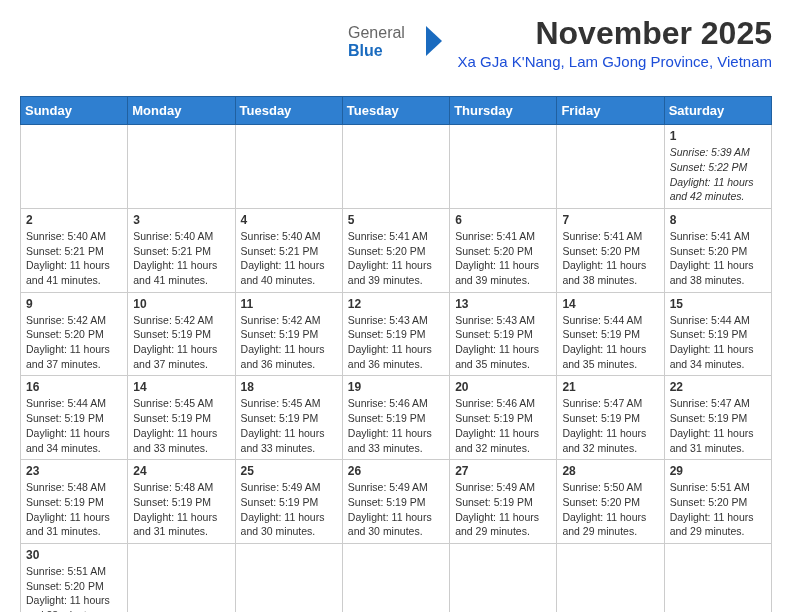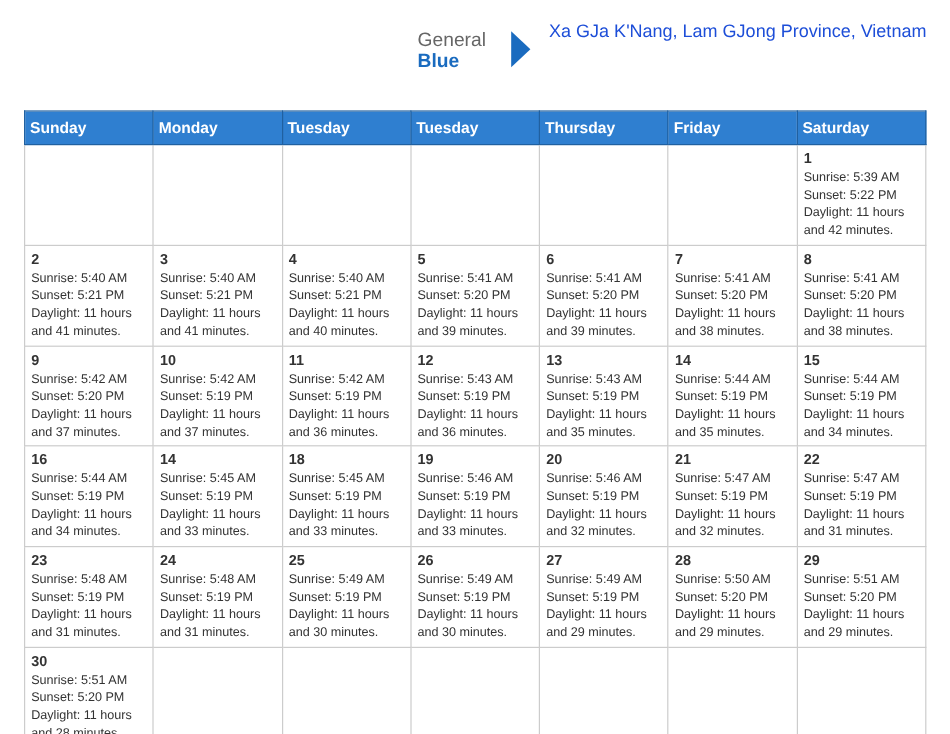--- a/index.html
+++ b/index.html
@@ -91,20 +91,21 @@
   <div class="logo-area">
     <div class="logo-wrapper" style="display: flex; align-items: center; gap: 0px;">
         <svg width="110" height="50" viewBox="0 0 110 50">
           <text x="0" y="22" font-size="16" font-family="Arial, sans-serif" fill="#666">General</text>
           <text x="0" y="40" font-size="16" font-family="Arial, sans-serif" fill="#1a6bbf" font-weight="bold">Blue</text>
           <polygon points="78,10 94,25 78,40" fill="#1a6bbf"></polygon>
         </svg>
       </div>
   </div>
   <div class="title-area">
+    <div class="month-title">November 2025</div>
     <div class="location-subtitle">Xa GJa K'Nang, Lam GJong Province, Vietnam</div>
   </div>
 </div>
 
 <table class="calendar-table">
   <thead>
     <tr>
     <th>Sunday</th>
         <th>Monday</th>
         <th>Tuesday</th>
@@ -117,21 +118,21 @@
   <tbody id="calendar-body">
   <tr>
         <td class="empty-cell"></td>
         <td class="empty-cell"></td>
         <td class="empty-cell"></td>
         <td class="empty-cell"></td>
         <td class="empty-cell"></td>
         <td class="empty-cell"></td>
         <td>
           <span class="day-number">1</span>
-          <div class="day-info" style="white-space: pre-line;">Sunrise: 5:39 AM
+          <div class="day-info" style="white-space: pre-line; font-style: italic;">Sunrise: 5:39 AM
 Sunset: 5:22 PM
 Daylight: 11 hours
 and 42 minutes.</div>
         </td>
       </tr>
       <tr>
         <td>
           <span class="day-number">2</span>
           <div class="day-info" style="white-space: pre-line;">Sunrise: 5:40 AM
 Sunset: 5:21 PM

